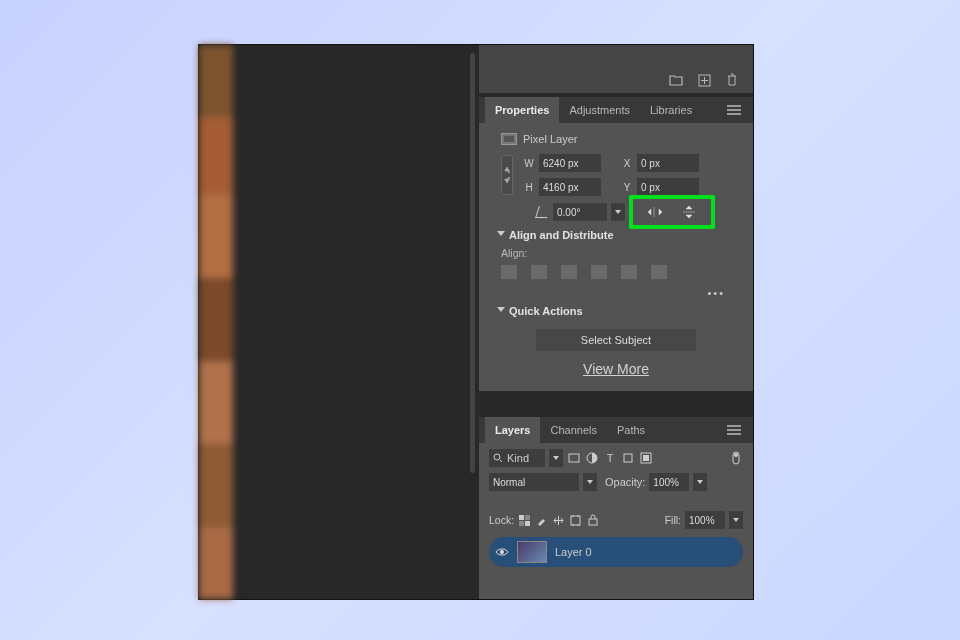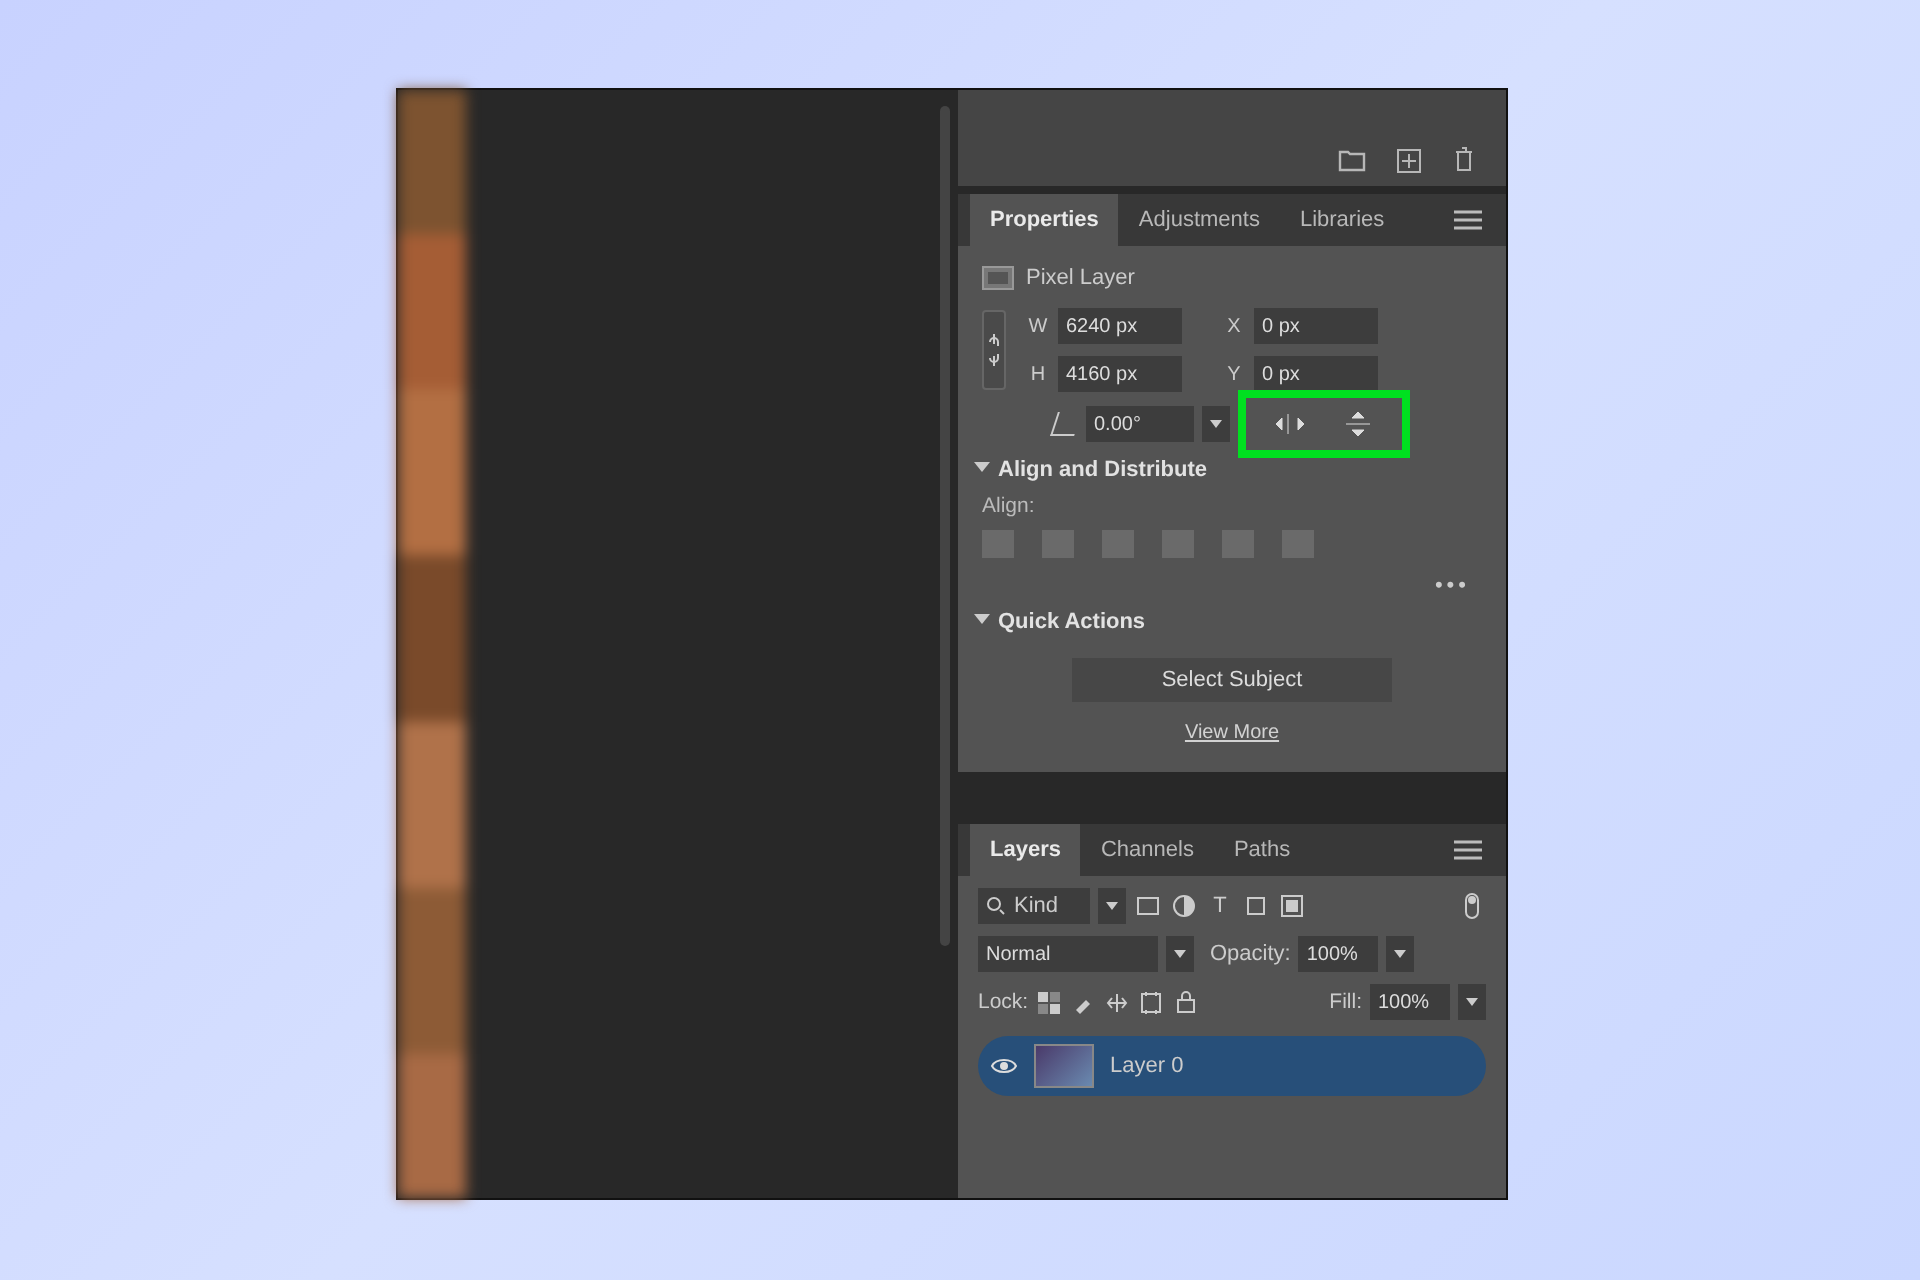--- a/index.html
+++ b/index.html
@@ -30,21 +30,21 @@
   .divider { height:4px; background:#282828; }
 
   .topstrip { height:48px; background:#454545; display:flex; align-items:flex-end; justify-content:flex-end; padding:0 14px 6px 0; gap:14px; }
   .topstrip .ic { width:14px; height:14px; opacity:.85; display:flex; align-items:center; justify-content:center; }
 
   .tabs { display:flex; align-items:center; background:#383838; height:26px; padding:0 6px; }
   .tab { padding:0 10px; height:26px; display:flex; align-items:center; color:#b8b8b8; cursor:pointer; }
   .tab.active { background:#535353; color:#eaeaea; font-weight:600; }
   .tabs .burger { margin-left:auto; padding:0 6px; }
 
-  .panel-body { background:#535353; padding:8px 12px 14px; }
+  .panel-body { background:#535353; padding:8px 22px 14px; }
   .pixel-row { display:flex; align-items:center; gap:6px; padding:2px 0 8px; }
   .pixel-row .thumb { width:16px; height:12px; background:#777; border:1px solid #999; position:relative; }
   .pixel-row .thumb::after{content:'';position:absolute;inset:2px;background:#555;}
 
   .section-hdr { display:flex; align-items:center; gap:4px; font-weight:600; color:#e2e2e2; margin:6px 0 6px -4px;}
   .chev { width:8px; height:8px; display:inline-block; }
   .chev::before{content:'';display:block;width:0;height:0;border-left:4px solid transparent;border-right:4px solid transparent;border-top:5px solid #ccc;}
 
   .transform-grid { display:grid; grid-template-columns:18px 12px 62px 12px 12px 62px; grid-auto-rows:20px; gap:4px 4px; align-items:center; }
   .link-col { grid-row:1 / span 2; width:12px; height:40px; display:flex;align-items:center;justify-content:center;color:#bbb; border:1px solid #666;border-radius:2px;background:#4a4a4a;}
@@ -60,30 +60,30 @@
   .flip-box{ position:relative; display:flex; gap:18px; padding:4px 10px; margin-left:8px; }
   .hlbox{ position:absolute; inset:-6px -8px; border:4px solid #00e020; pointer-events:none;}
   .flip-ic{ width:16px;height:14px; display:flex;align-items:center;justify-content:center;color:#ddd;font-size:12px;}
 
   .align-row { display:flex; gap:14px; margin:6px 0 4px;}
   .align-ic{ width:16px;height:14px;background:#6a6a6a;}
   .more-dots{ text-align:right; letter-spacing:2px; color:#ccc; padding:4px 6px 0 0;}
 
   .qa-btn{ display:block; width:160px; height:22px; margin:6px 0; background:#474747; color:#ddd; text-align:center; line-height:22px; font-size:11px;}
   .qa-wrap{ display:flex; flex-direction:column; align-items:center;}
-  .viewmore{ color:#d2d2d2; text-decoration:underline; font-size:10px; margin-top:4px;}
+  .viewmore{ color:#d2d2d2; text-decoration:underline; font-size:14px; margin-top:4px;}
 
   
   .layers-body{ background:#535353; padding:6px 10px 14px; }
   .kind-row{ display:flex; align-items:center; gap:4px; }
   .search-fld{ display:flex;align-items:center;background:#3d3d3d;height:18px;padding:0 4px;gap:4px;width:56px;}
   .tiny-ic{ width:14px;height:14px; display:flex;align-items:center;justify-content:center;color:#ccc;font-size:11px;}
   .blend-row{ display:flex; align-items:center; gap:4px; margin-top:6px;}
   .blend-row .fld{width:90px;}
-  .lock-row{ display:flex; align-items:center; gap:4px; margin-top:6px; font-size:10.5px;}
+  .lock-row{ display:flex; align-items:center; gap:4px; margin-top:20px; font-size:10.5px;}
   .lock-row .tiny-ic{width:13px;}
   .layer-item{ display:flex; align-items:center; background:#274f79; height:30px; margin-top:8px; padding:0 6px; gap:8px;border-radius:15px;}
   .layer-item .thumb{ width:30px;height:22px;background:linear-gradient(135deg,#4a3a6a,#6a8ab0);border:1px solid #888;}
   .eye{width:14px;text-align:center;color:#ccc;}
 
   svg{display:block}
 </style>
 </head>
 <body>
 

